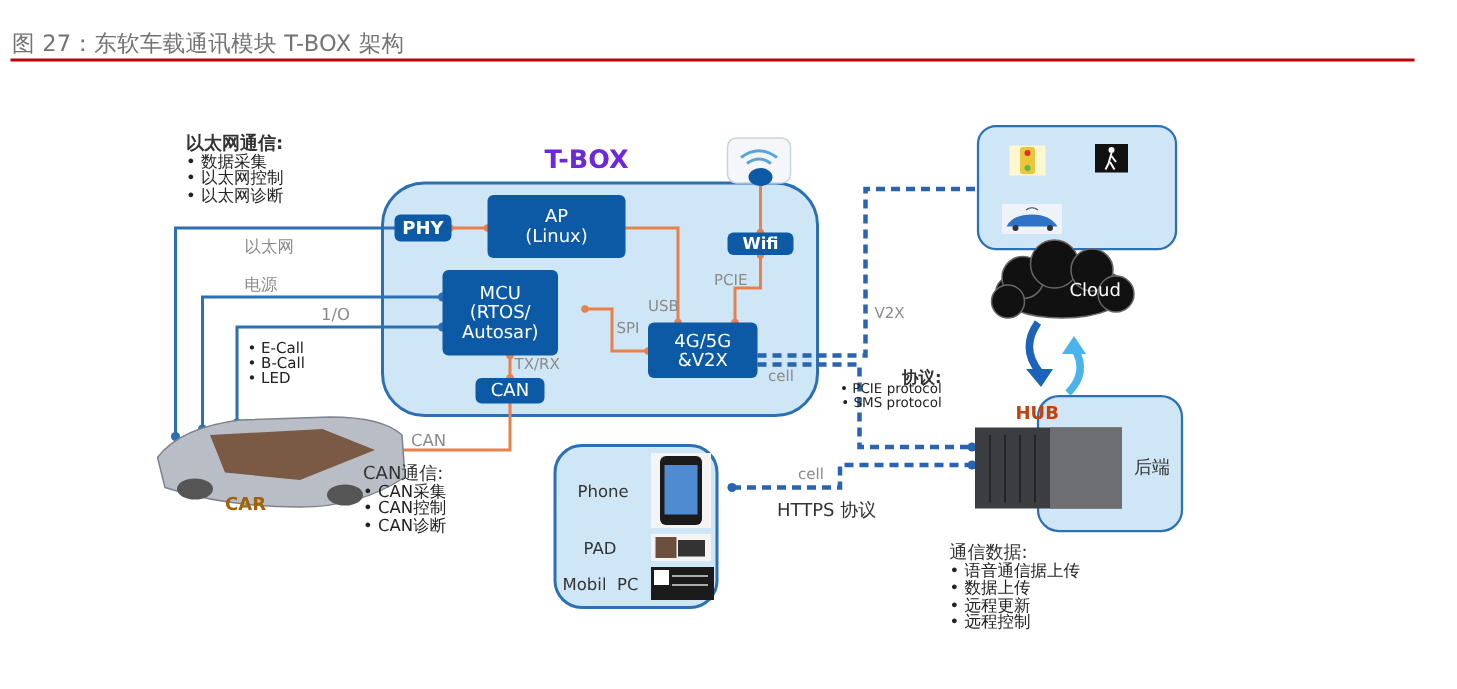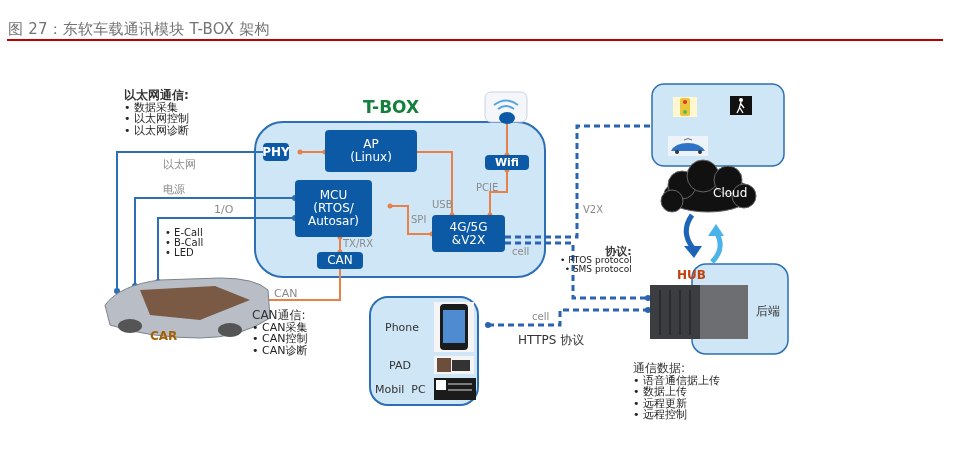--- a/index.html
+++ b/index.html
@@ -151,22 +151,22 @@
       <rect x="452" y="360" width="18" height="11" fill="#333"></rect>
   </g>
   <g>
     <rect x="434" y="378" width="42" height="22" fill="#1b1b1b"></rect>
     <rect x="436" y="380" width="10" height="10" fill="#fff"></rect>
     <line x1="448" y1="384" x2="472" y2="384" stroke="#ddd"></line>
       <line x1="448" y1="390" x2="472" y2="390" stroke="#ddd"></line>
   </g>
 </svg>
 
-<div class="abs" style="left:363px;top:97px;font-size:17px;font-weight:bold;color:#15803d;">T-BOX</div>
-<div class="abs chip" style="left:263px;top:143px;width:26px;height:18px;font-size:12px;">PHY</div>
+<div class="abs" style="left:363px;top:97px;font-size:17px;font-weight:bold;color:#6d28d9;">T-BOX</div>
+<div class="abs chip" style="left:263px;top:143px;width:38px;height:18px;font-size:12px;">PHY</div>
 <div class="abs chip" style="left:325px;top:130px;width:92px;height:42px;font-size:12px;font-weight:normal;">AP
 (Linux)</div>
 <div class="abs chip" style="left:295px;top:180px;width:77px;height:57px;font-size:12px;font-weight:normal;">MCU
 (RTOS/
 Autosar)</div>
 <div class="abs chip" style="left:317px;top:252px;width:46px;height:17px;font-size:12px;font-weight:normal;">CAN</div>
 <div class="abs chip" style="left:432px;top:215px;width:73px;height:37px;font-size:12px;font-weight:normal;">4G/5G
 &amp;V2X</div>
 <div class="abs chip" style="left:485px;top:155px;width:44px;height:15px;font-size:11px;">Wifi</div>
 
@@ -189,37 +189,37 @@
 <div class="abs lbl gray" style="left:274px;top:288px;font-size:11px;">CAN</div>
 
 <div class="abs bullet-list" style="left:165px;top:228px;font-size:10px;line-height:10px;">
   <div class="it">E-Call</div>
   <div class="it">B-Call</div>
   <div class="it">LED</div>
 </div>
 
 <div class="abs" style="left:150px;top:329px;font-size:12px;font-weight:bold;color:#a16207;">CAR</div>
 
-<div class="abs bullet-list" style="left:252px;top:310px;">
+<div class="abs bullet-list" style="left:242px;top:310px;">
   <div class="hd" style="font-weight:normal;font-size:12px;">CAN通信:</div>
   <div class="it">CAN采集</div>
   <div class="it">CAN控制</div>
   <div class="it">CAN诊断</div>
 </div>
 
 <div class="abs lbl" style="left:385px;top:322px;color:#333;">Phone</div>
 <div class="abs lbl" style="left:389px;top:360px;color:#333;">PAD</div>
 <div class="abs lbl" style="left:375px;top:384px;color:#333;white-space:pre;">Mobil  PC</div>
 <div class="abs lbl gray" style="left:532px;top:311px;">cell</div>
 <div class="abs" style="left:518px;top:332px;font-size:12px;color:#333;">HTTPS 协议</div>
 
 <div class="abs lbl gray" style="left:583px;top:204px;">V2X</div>
 <div class="abs bullet-list" style="left:560px;top:247px;font-size:9px;line-height:9px;text-align:right;">
   <div class="hd" style="font-size:11px;">协议:</div>
-  <div class="it">RTOS  protocol</div>
+  <div class="it">PCIE  protocol</div>
   <div class="it">SMS  protocol</div>
 </div>
 
 <div class="abs" style="left:690px;top:186px;font-size:12px;color:#fff;margin-left:23px;">Cloud</div>
 <div class="abs" style="left:677px;top:268px;font-size:12px;font-weight:bold;color:#c2410c;">HUB</div>
 <div class="abs" style="left:756px;top:303px;font-size:12px;color:#333;">后端</div>
 
 <div class="abs bullet-list" style="left:633px;top:363px;">
   <div class="hd" style="font-weight:normal;">通信数据:</div>
   <div class="it">语音通信据上传</div>

